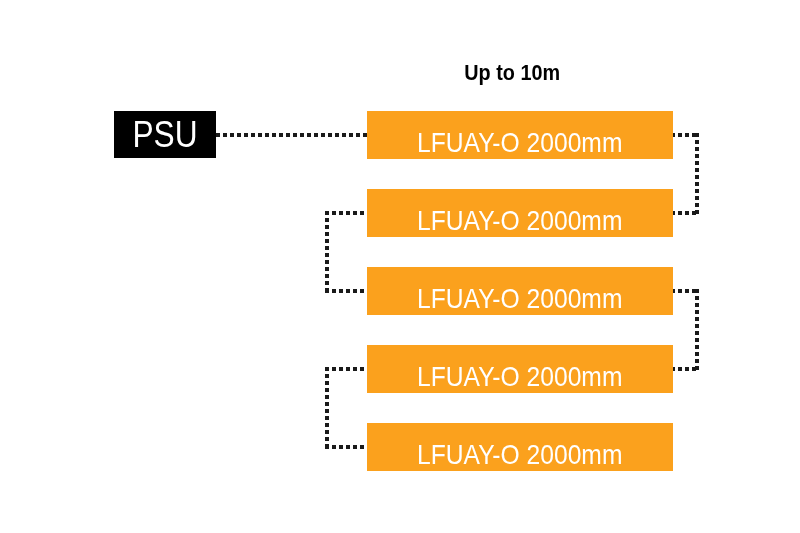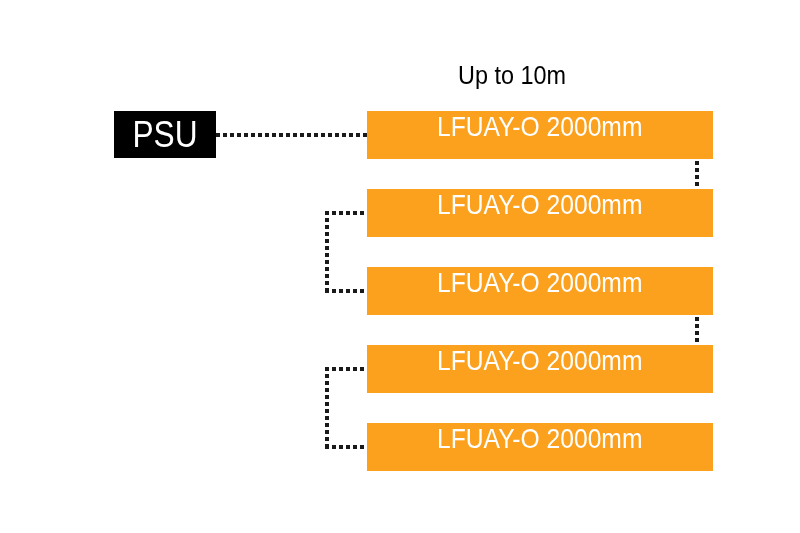--- a/index.html
+++ b/index.html
@@ -19,48 +19,48 @@
     background: var(--background, #fff);
     overflow: hidden;
     font-family: "Liberation Sans", sans-serif;
   }
   .title {
     position: absolute;
     left: 367px;
     top: 61px;
     width: 290px;
     text-align: center;
-    font-size: 26px;
-    font-weight: 400;
+    font-size: 22px;
+    font-weight: 700;
     color: var(--title-text, #000);
     line-height: 1.1;
   }
   .title .txt { display: inline-block; transform: scaleX(0.9); transform-origin: center; white-space: nowrap; }
   .psu {
     position: absolute;
     left: 114px;
     top: 111px;
     width: 102px;
     height: 47px;
     background: var(--psu-box, #000);
     color: var(--psu-text, #fff);
     display: flex;
     align-items: center;
     justify-content: center;
     font-size: 36px;
   }
   .bar {
     position: absolute;
     left: 367px;
-    width: 346px;
+    width: 306px;
     height: 48px;
     background: var(--bar, #FBA11D);
     color: var(--bar-text, #fff);
     display: flex;
-    align-items: flex-start;
+    align-items: flex-end;
     justify-content: center;
     font-size: 28px;
   }
   .psu .txt, .bar .txt {
     display: inline-block;
     transform: scaleX(0.88);
     transform-origin: center;
     white-space: nowrap;
   }
   .bar-0 { top: 111px; }

